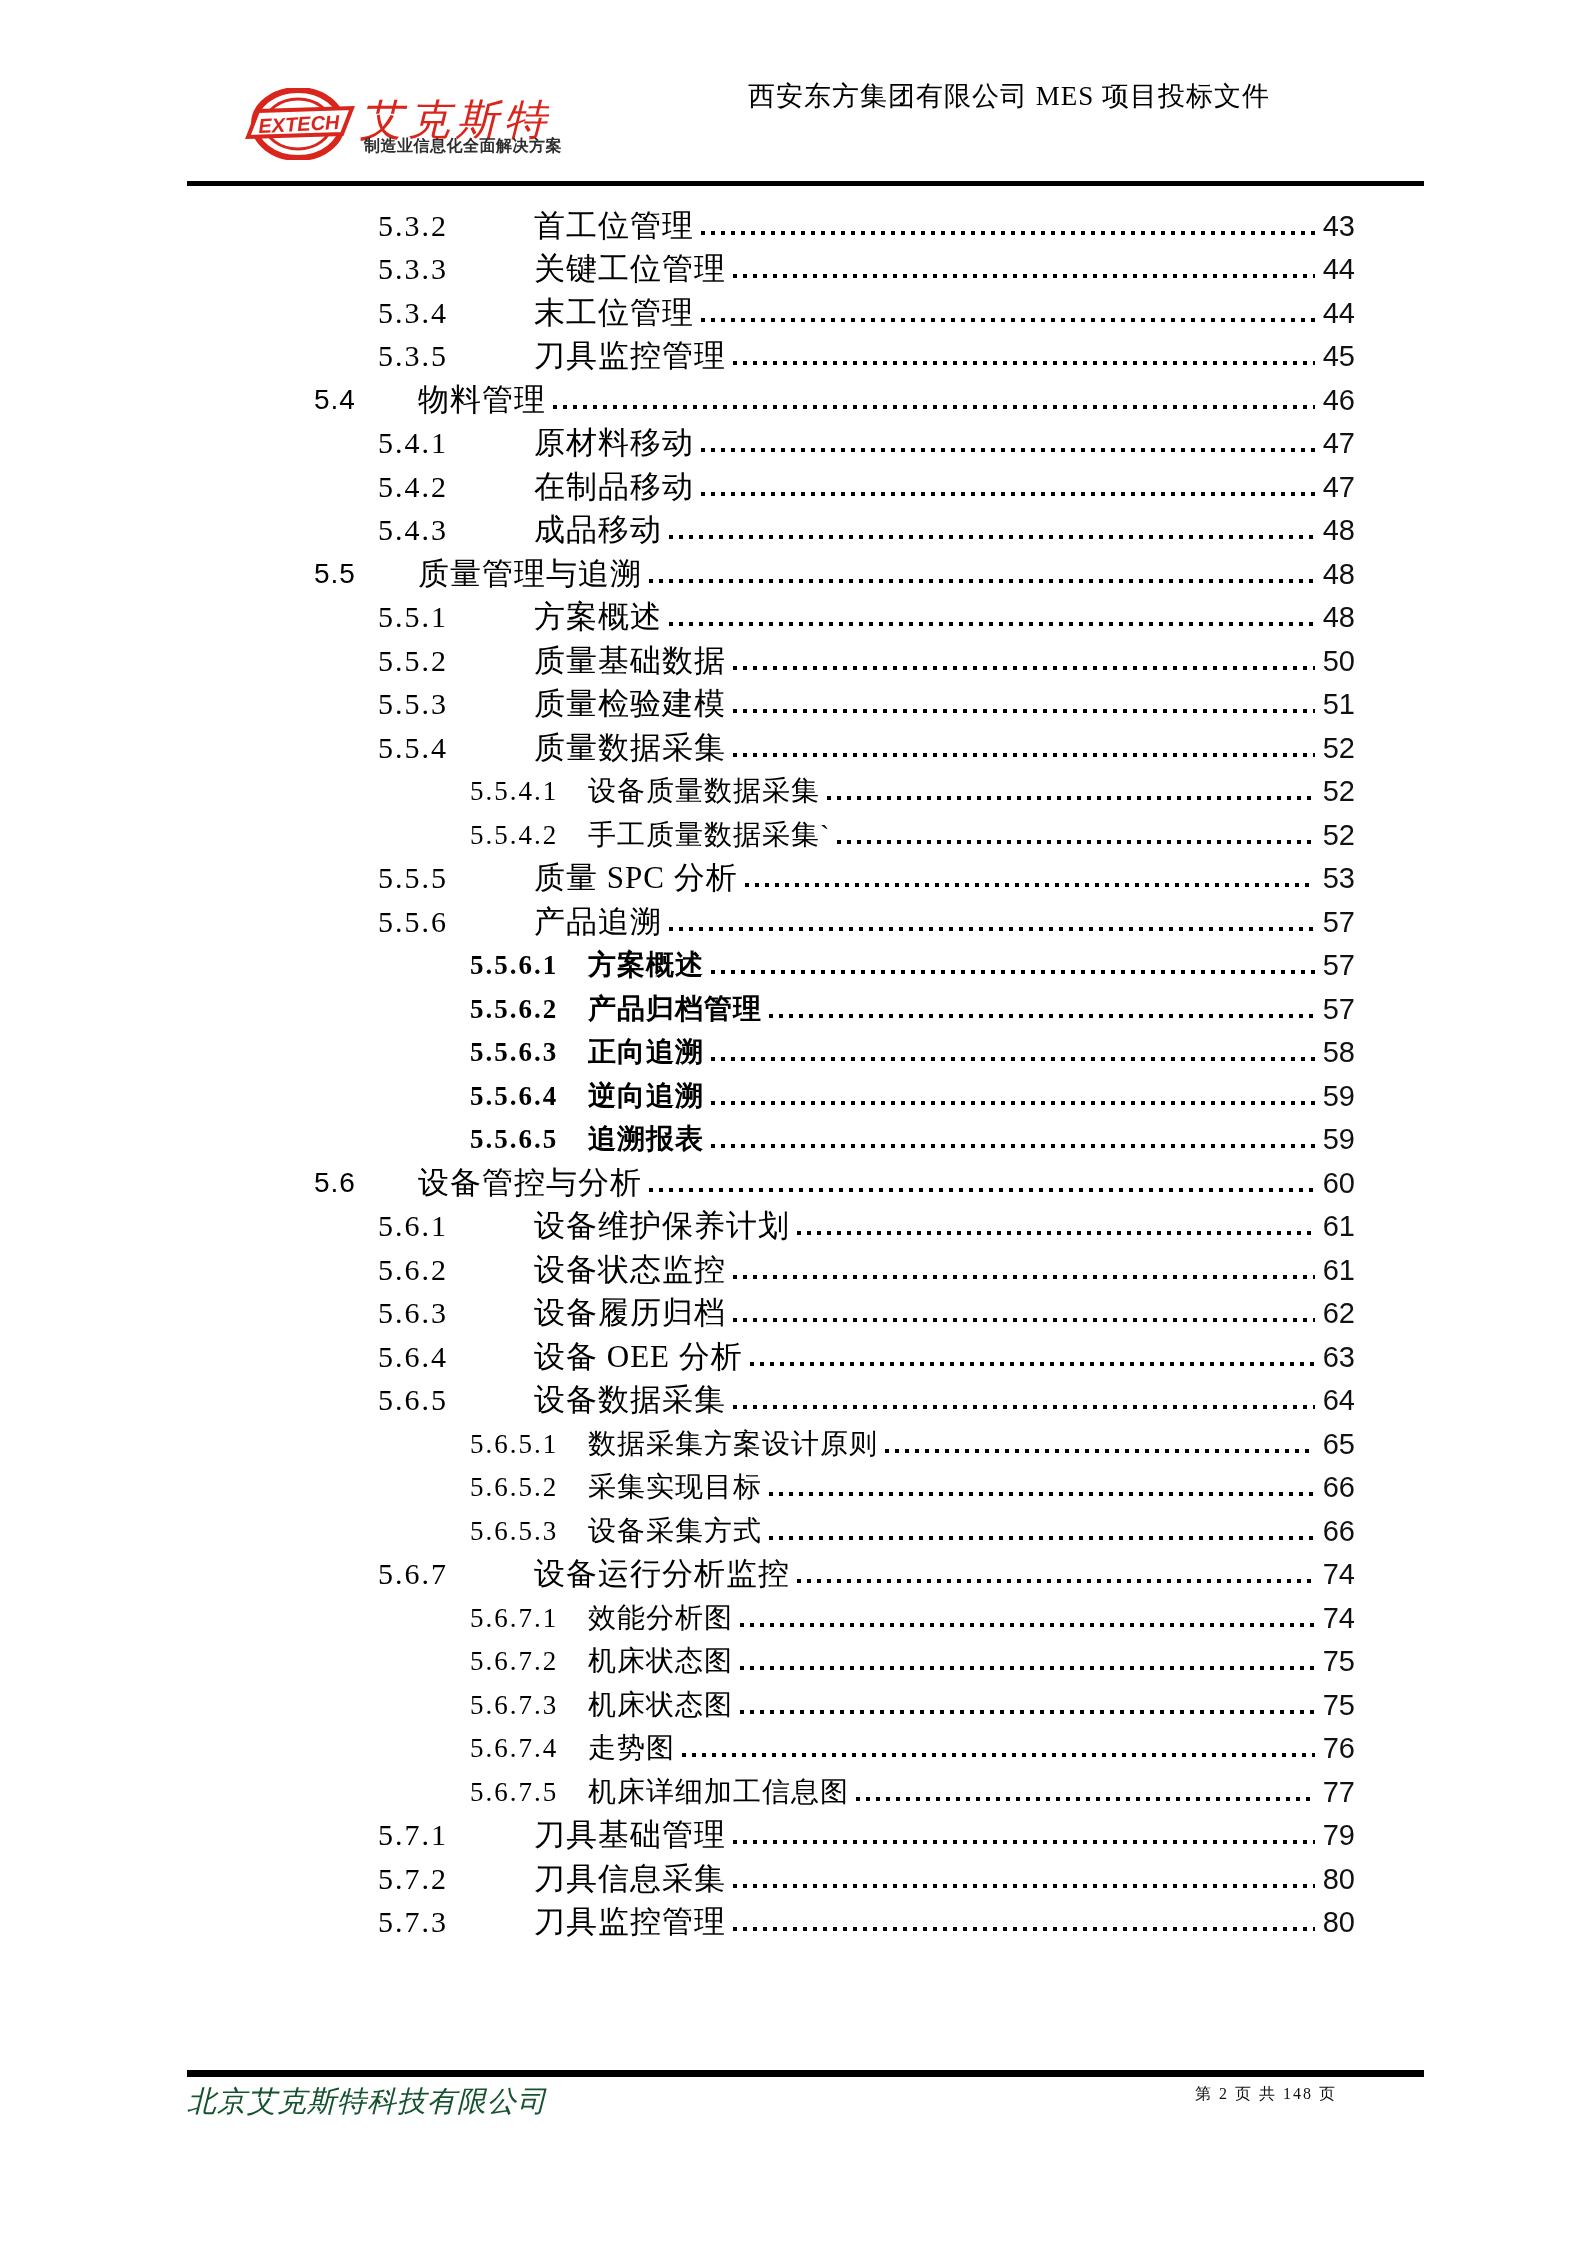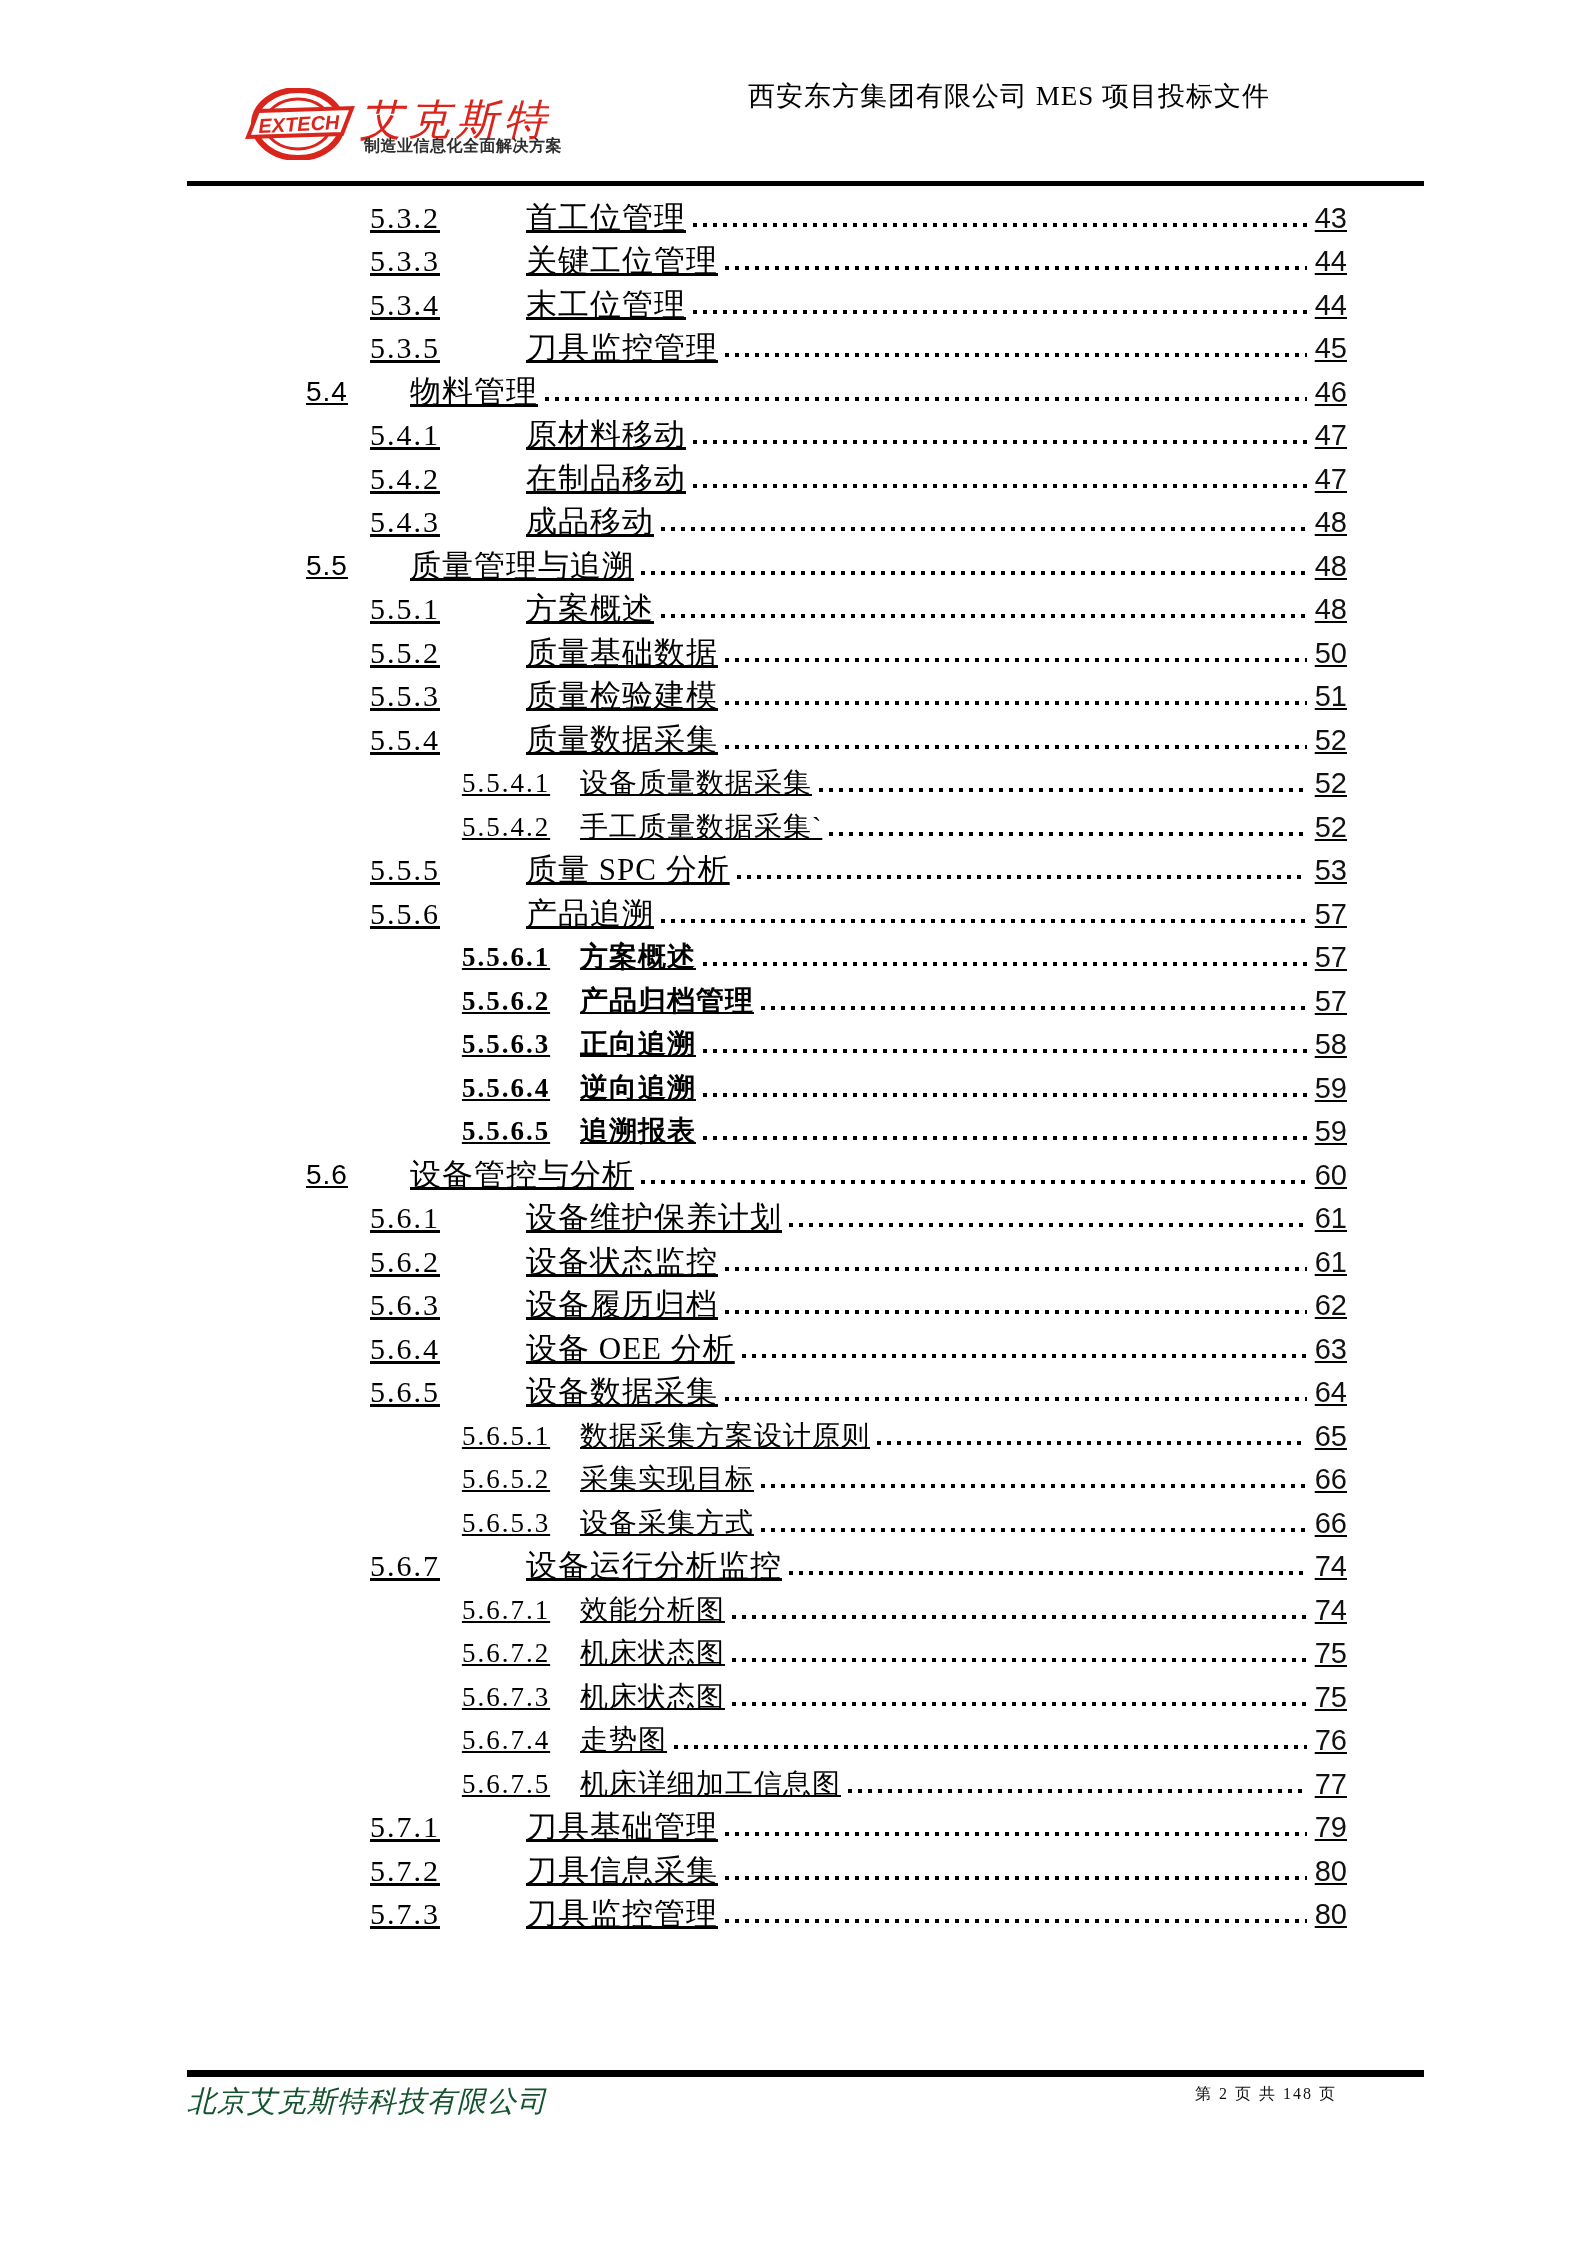--- a/index.html
+++ b/index.html
@@ -30,21 +30,21 @@
     position:absolute;left:748px;top:78px;
     font-size:27px;letter-spacing:1px;white-space:nowrap;
   }
   .rule{position:absolute;left:187px;width:1237px;background:#000;}
   .rule-header{top:181px;height:5px;}
   .rule-footer{top:2070px;height:7px;}
 
   
   .toc{
     position:absolute;left:170px;top:194px;width:1177px;
-    list-style:none;margin:0;padding:0;text-decoration:underline;
+    list-style:none;margin:8px;padding:0;
   }
   .toc-row{
     display:flex;align-items:flex-end;
     height:43.5px;line-height:40px;white-space:nowrap;
   }
   .toc-row .num{flex:none;letter-spacing:2px;}
   .toc-row .title{flex:none;letter-spacing:1px;}
   .toc-row .leader{
     flex:1 1 auto;min-width:20px;height:4px;
     align-self:flex-end;margin:0 8px 11px 7px;

